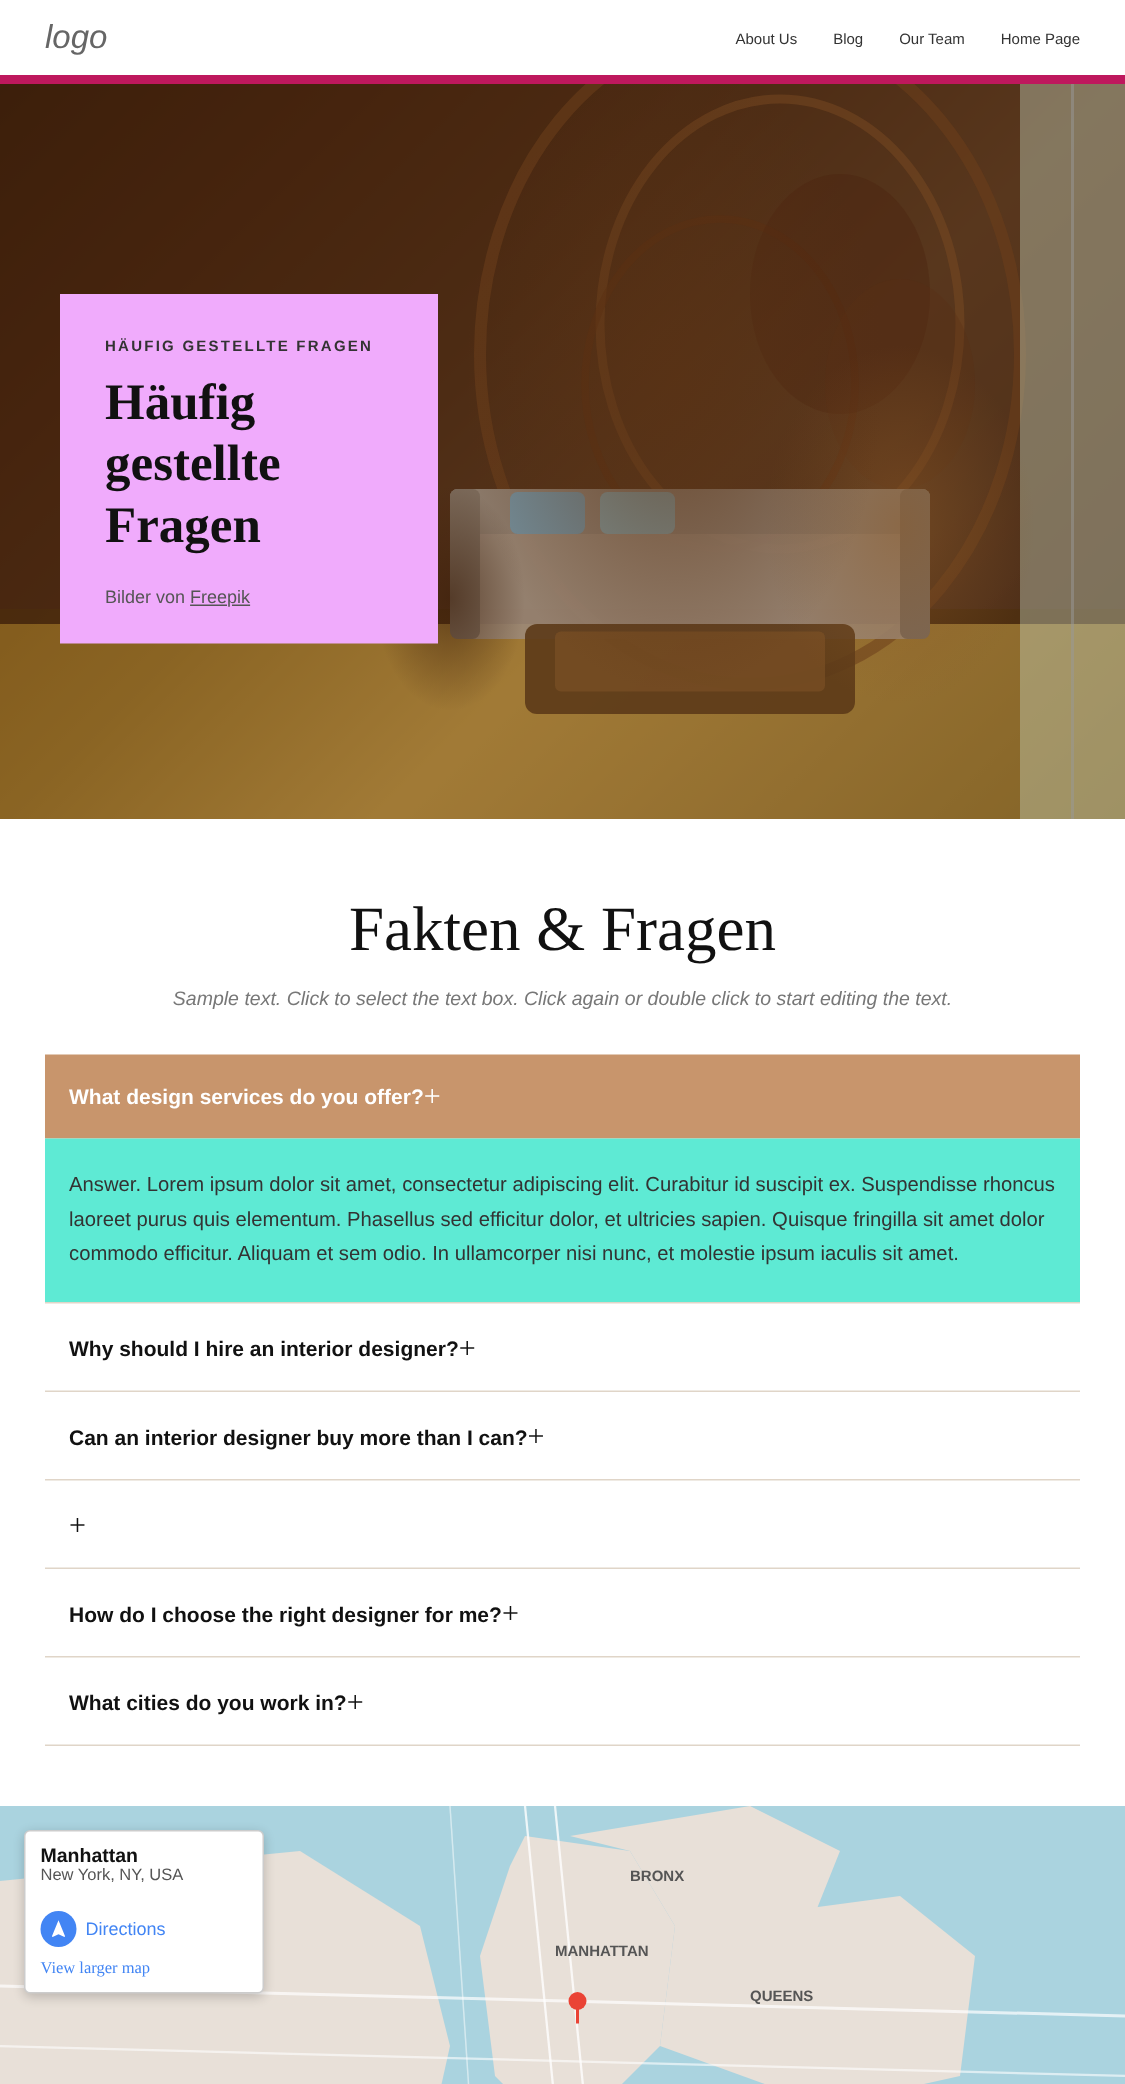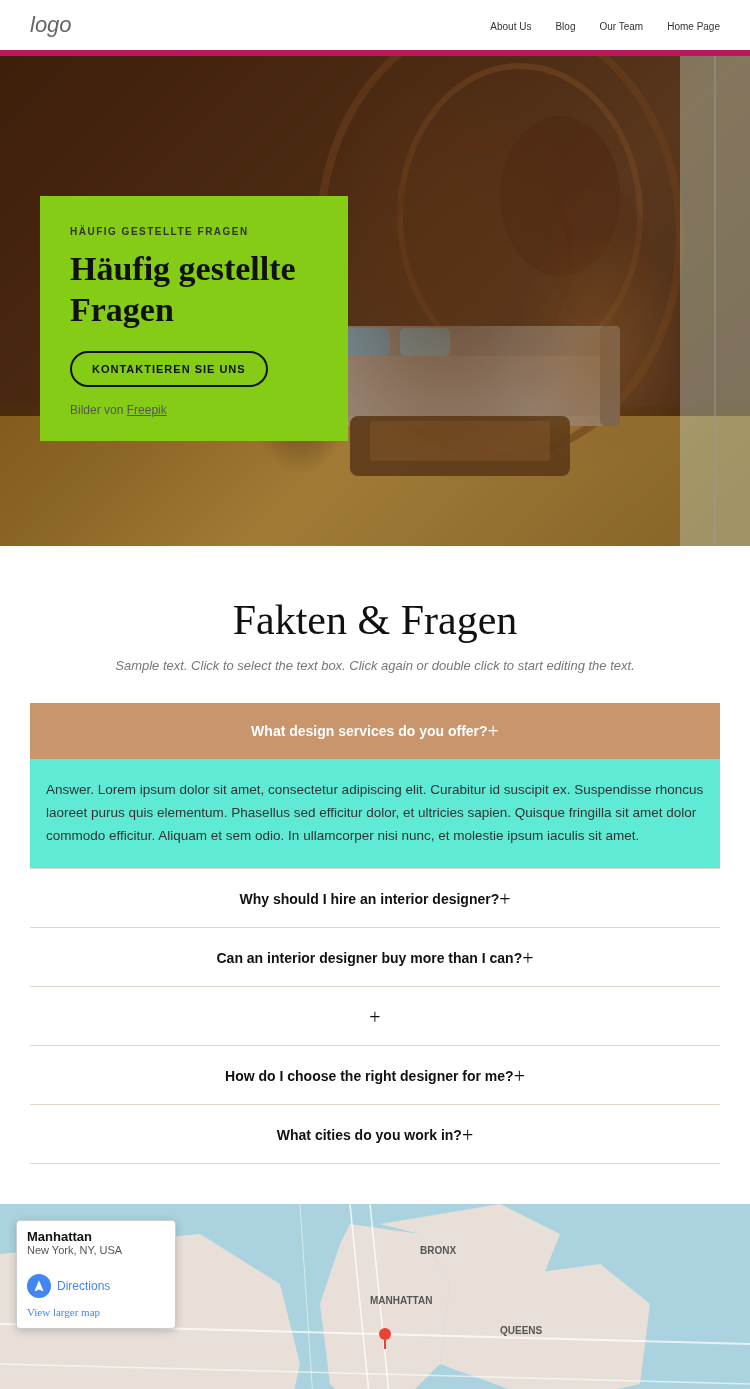--- a/index.html
+++ b/index.html
@@ -53,23 +53,23 @@
       top: 0; left: 0; right: 0; bottom: 0;
       background:
         radial-gradient(ellipse 200px 300px at 60% 40%, rgba(90,50,20,0.7) 0%, transparent 70%),
         radial-gradient(ellipse 150px 200px at 80% 60%, rgba(140,90,40,0.5) 0%, transparent 60%),
         radial-gradient(ellipse 100px 150px at 40% 70%, rgba(60,30,10,0.6) 0%, transparent 50%);
     }
     .hero-overlay-card {
       position: absolute;
       top: 140px;
       left: 40px;
-      background: #84cc16;
+      background: #f0abfc;
       padding: 30px 30px 24px 30px;
-      width: 308px;
+      width: 252px;
       z-index: 2;
     }
     .hero-subtitle {
       font-family: sans-serif;
       font-size: 10px;
       font-weight: 700;
       letter-spacing: 1.5px;
       color: #333;
       margin-bottom: 12px;
     }
@@ -131,21 +131,21 @@
       text-align: left;
       margin: 0 0 10px 0;
     }
     .accordion-item {
       border-bottom: 1px solid #e0d5c8;
       margin-bottom: 2px;
     }
     .accordion-header {
       display: flex;
       align-items: center;
-      justify-content: center;
+      justify-content: flex-start;
       padding: 18px 16px;
       cursor: pointer;
       background: transparent;
     }
     .accordion-header.active {
       background: #c8956c;
     }
     .accordion-header-text {
       font-family: sans-serif;
       font-size: 14px;
@@ -281,21 +281,20 @@
       <rect x="350" y="360" width="220" height="60" rx="8" fill="#5C3A18" opacity="0.9"></rect>
       <rect x="370" y="365" width="180" height="40" rx="4" fill="#7A5025" opacity="0.7"></rect>
 
       <rect x="680" y="0" width="70" height="490" fill="#C8D8C0" opacity="0.4"></rect>
       <line x1="715" y1="0" x2="715" y2="490" stroke="#999" stroke-width="2" opacity="0.5"></line>
     </svg>
   </div>
   <div class="hero-overlay-card">
     <div class="hero-subtitle">HÄUFIG GESTELLTE FRAGEN</div>
     <div class="hero-title">Häufig gestellte Fragen</div>
-    <button class="hero-btn">KONTAKTIEREN SIE UNS</button>
     <div class="hero-credit">
       <span>Bilder von</span> <a href="#">Freepik</a>
     </div>
   </div>
 </div>
 
 <div class="faq-section">
   <h2 class="faq-main-title">Fakten &amp; Fragen</h2>
   <p class="faq-sample-text">Sample text. Click to select the text box. Click again or double click to start editing the text.</p>
 

